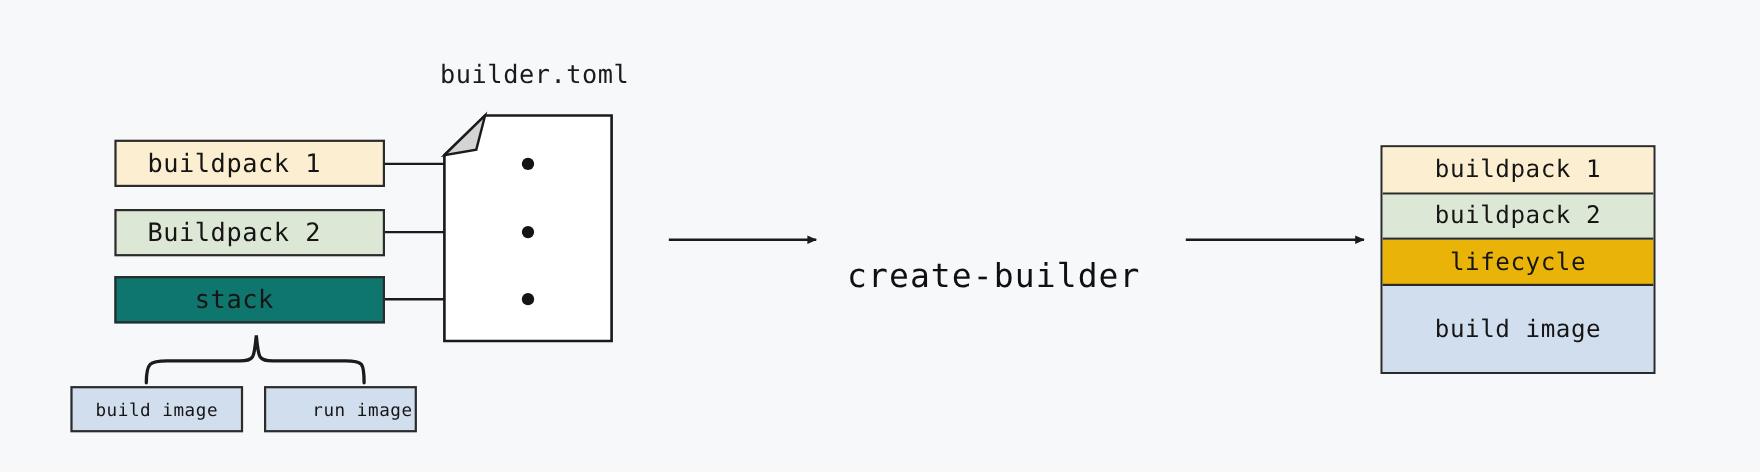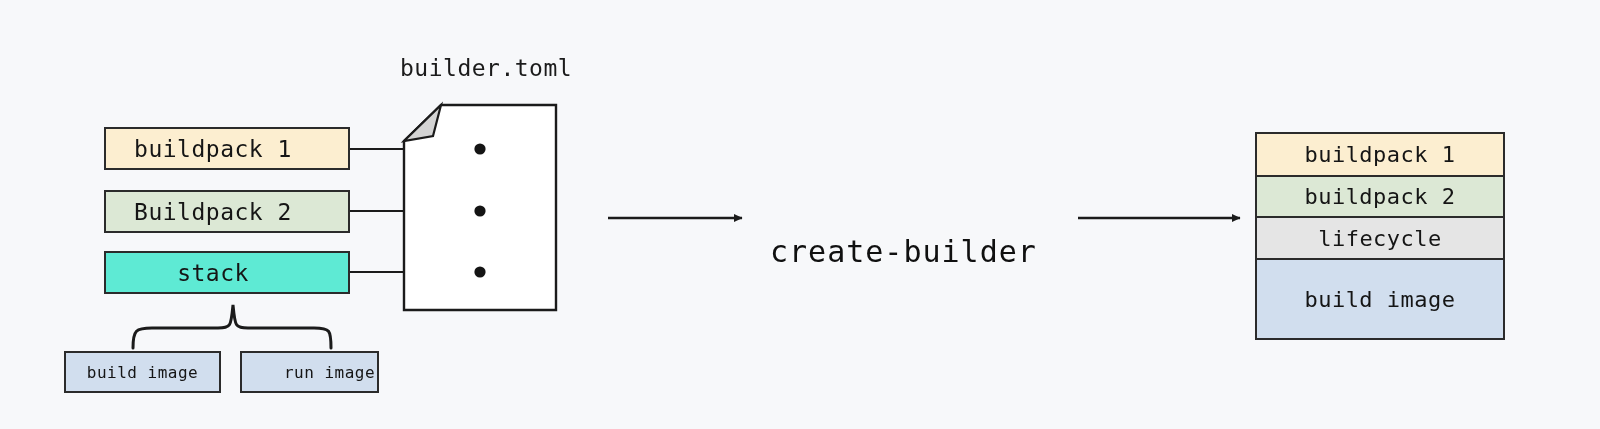--- a/index.html
+++ b/index.html
@@ -162,42 +162,42 @@
 
 
   <div class="in-box" style="left:104px; top:127px; width:246px; height:43px; background:#fceed0;">
     <span class="txt">buildpack 1</span>
   </div>
 
   <div class="in-box" style="left:104px; top:190px; width:246px; height:43px; background:#dce8d5;">
     <span class="txt">Buildpack 2</span>
   </div>
 
-  <div class="in-box" style="left:104px; top:251px; width:246px; height:43px; background:#5eead4;">
+  <div class="in-box" style="left:104px; top:251px; width:246px; height:43px; background:#0f766e;">
     <span class="txt">stack</span>
   </div>
 
   <div class="sm-box" style="left:64px; top:351px; width:157px; height:42px;">
     <span>build image</span>
   </div>
 
   <div class="sm-box" style="left:240px; top:351px; width:139px; height:42px;padding-left:40px;">
     <span>run image</span>
   </div>
 
   <div id="create-builder-label">create-builder</div>
 
   <div id="builder-stack">
     <div class="layer sep" style="height:43px; background:#fceed0;">
       <span>buildpack 1</span>
     </div>
     <div class="layer sep" style="height:41px; background:#dce8d5;">
       <span>buildpack 2</span>
     </div>
-    <div class="layer sep" style="height:42px; background:#e5e5e5;">
+    <div class="layer sep" style="height:42px; background:#eab308;">
       <span>lifecycle</span>
     </div>
     <div class="layer" style="flex:1; background:#d1deee;">
       <span>build image</span>
     </div>
   </div>
 
 </div>
 
 </body></html>

